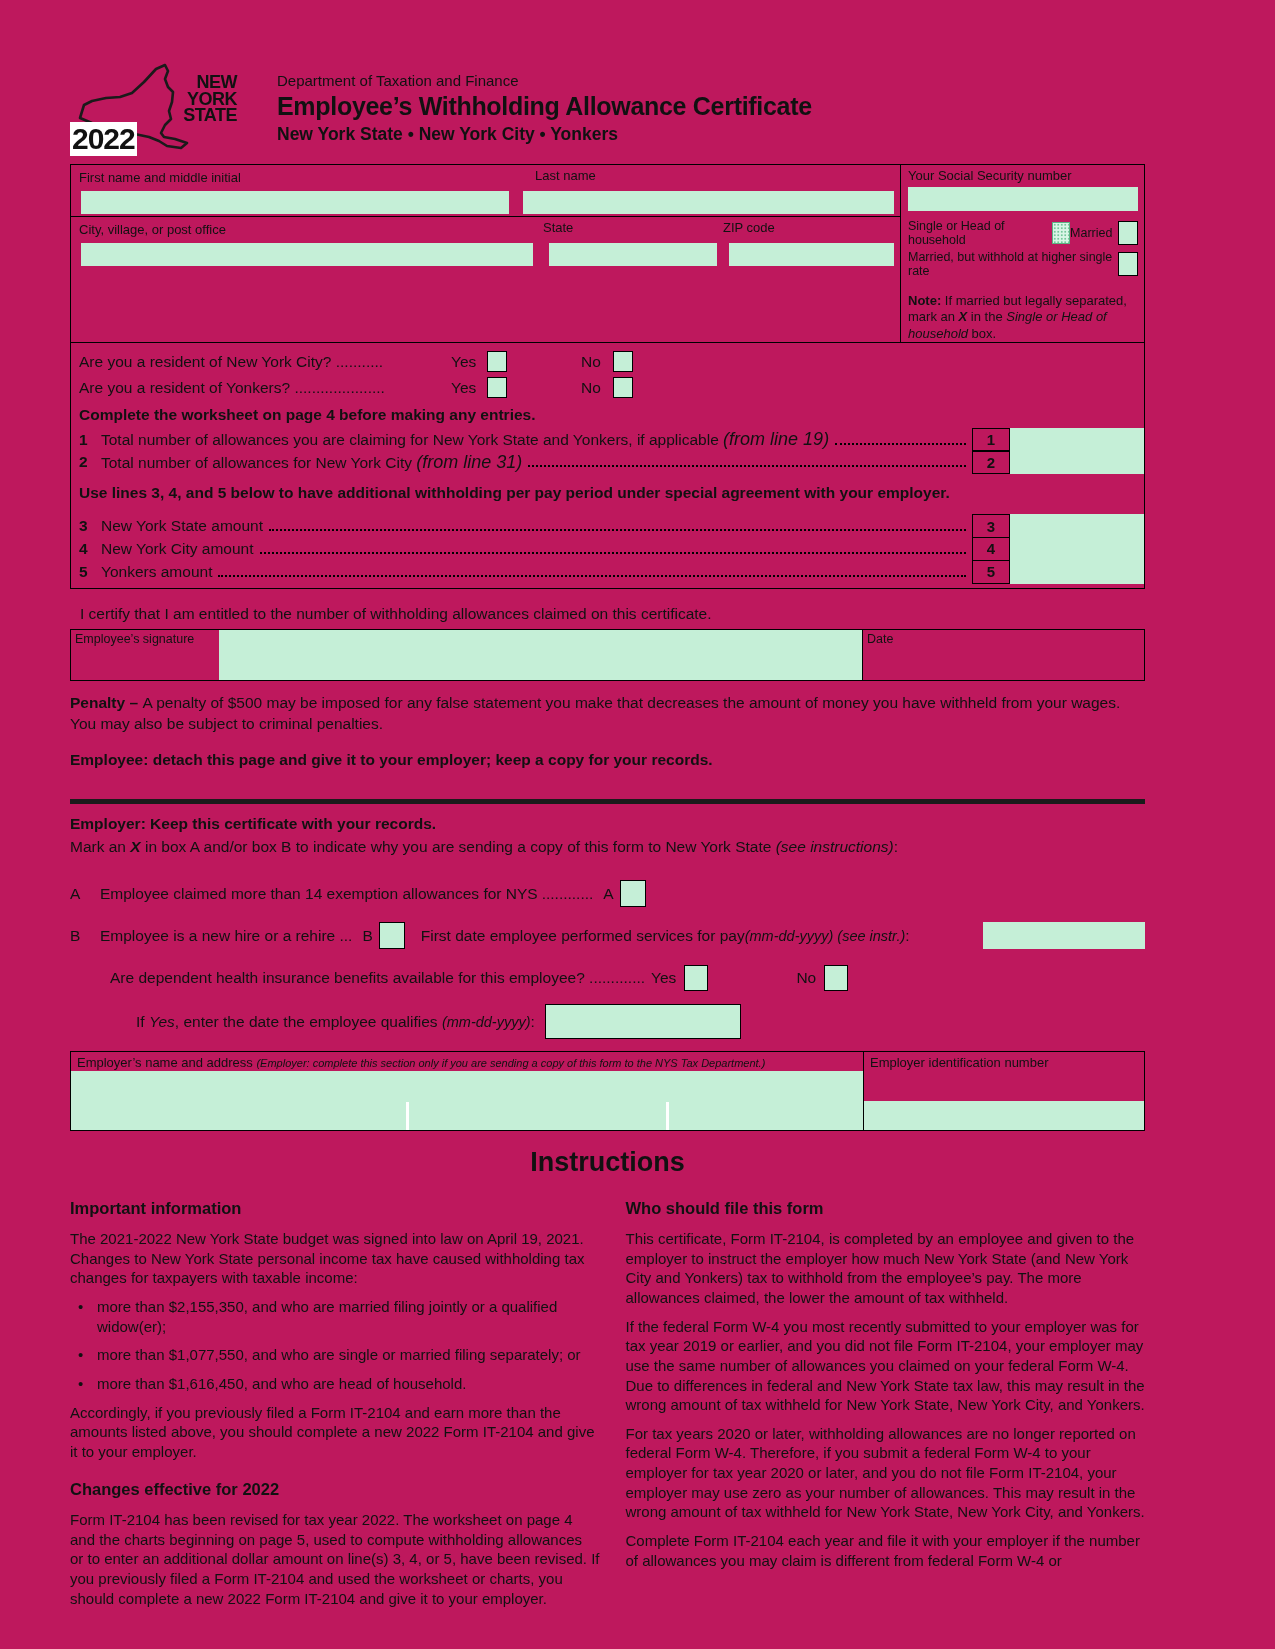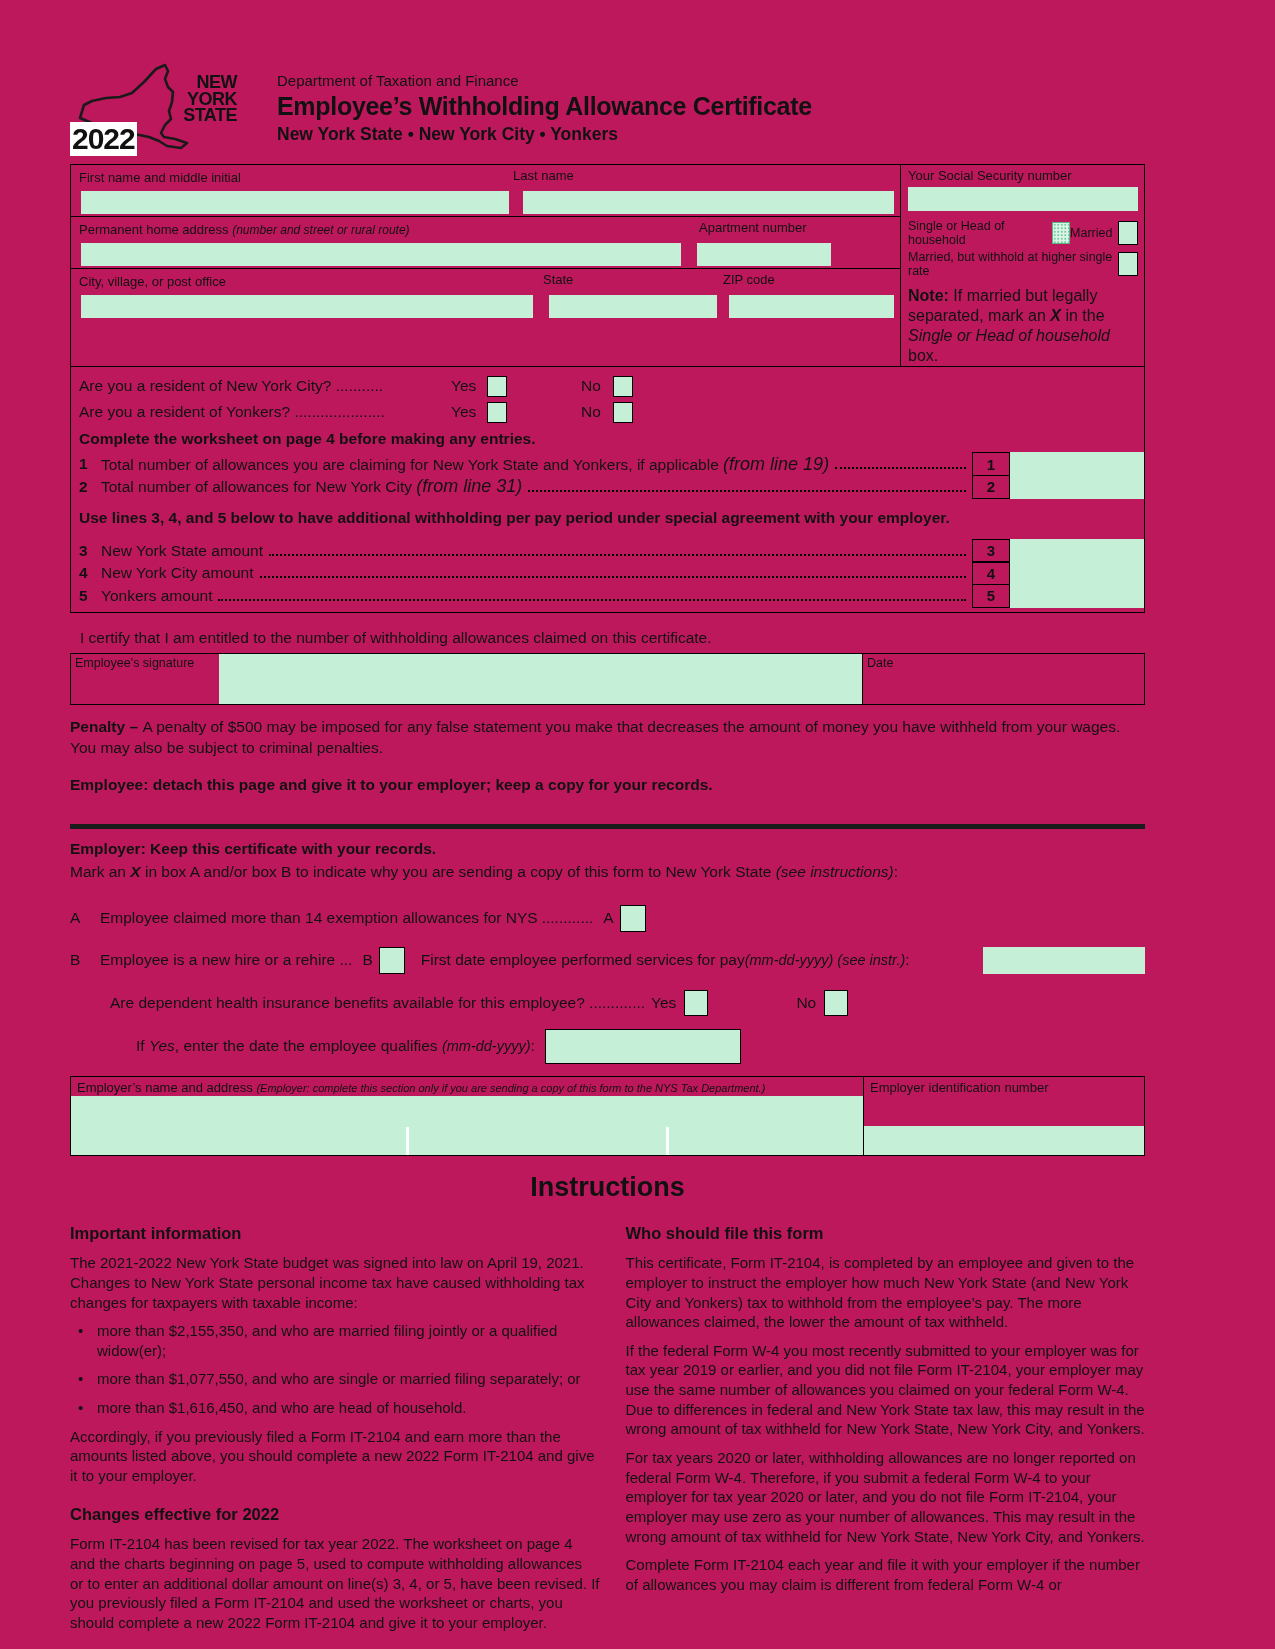--- a/index.html
+++ b/index.html
@@ -43,21 +43,21 @@
 
   .ssn-label { font-size:13px; }
   .ssn-field { height:24px; margin-top:4px; }
   .status { margin-top:8px; font-size:12.5px; }
   .status-line1 { display:flex; align-items:center; }
   .status-line1 .cbx { width:20px; height:22px; margin-left:6px; }
   .status-line1 .sp { flex:1 1 auto; }
   .status-line2 { display:flex; align-items:center; margin-top:3px; }
   .status-line2 .sp { flex:1 1 auto; }
   .mcb { display:inline-block; width:22px; height:24px; background:#c5efd7; border:1.3px solid #000; }
-  .note { font-size:16px; margin-top:8px; line-height:1.25; }
+  .note { font-size:13px; margin-top:15px; line-height:1.25; }
 
   
   .midsec { border-top:1.6px solid #000; padding-top:6px; }
   .resrow { display:flex; align-items:center; padding-left:8px; font-size:15.5px; height:26px; }
   .resq { width:372px; }
   .ylab { width:36px; }
   .nlab { width:32px; }
   .ressp { width:74px; }
   .bold-line { font-weight:bold; font-size:15.5px; padding-left:8px; margin-top:5px; }
   .alw { display:flex; align-items:center; height:24px; font-size:15.5px; margin-top:2px; }
@@ -145,32 +145,24 @@
       <div class="h1">Employee’s Withholding Allowance Certificate</div>
       <div class="h2">New York State • New York City • Yonkers</div>
     </div>
   </div>
 
   <div class="formbox">
     <div class="idgrid">
       <div class="id-left">
         <div class="idrow" style="height:52px;">
           <span class="flabel">First name and middle initial</span>
-          <span class="flabel abs" style="left:442px;">Last name</span>
+          <span class="flabel abs" style="left:464px;">Last name</span>
           <div class="fieldrow" style="padding-left:2px;">
             <span class="gf fld" style="width:428px;"></span>
             <span class="gf fld" style="flex:1; margin-left:14px; margin-right:6px;"></span>
-          </div>
-        </div>
-        <div class="idrow" style="height:52px;">
-          <span class="flabel"><span>Permanent home address </span><i>(number and street or rural route)</i></span>
-          <span class="flabel abs" style="left:628px;">Apartment number</span>
-          <div class="fieldrow" style="padding-left:2px;">
-            <span class="gf fld" style="width:600px;"></span>
-            <span class="gf fld" style="width:134px; margin-left:16px;"></span>
           </div>
         </div>
         <div class="idrow last" style="height:46px;">
           <span class="flabel">City, village, or post office</span>
           <span class="flabel abs" style="left:472px;">State</span>
           <span class="flabel abs" style="left:652px;">ZIP code</span>
           <div class="fieldrow" style="padding-left:2px;">
             <span class="gf fld" style="width:452px;"></span>
             <span class="gf fld" style="width:168px; margin-left:16px;"></span>
             <span class="gf fld" style="flex:1; margin-left:12px; margin-right:6px;"></span>

